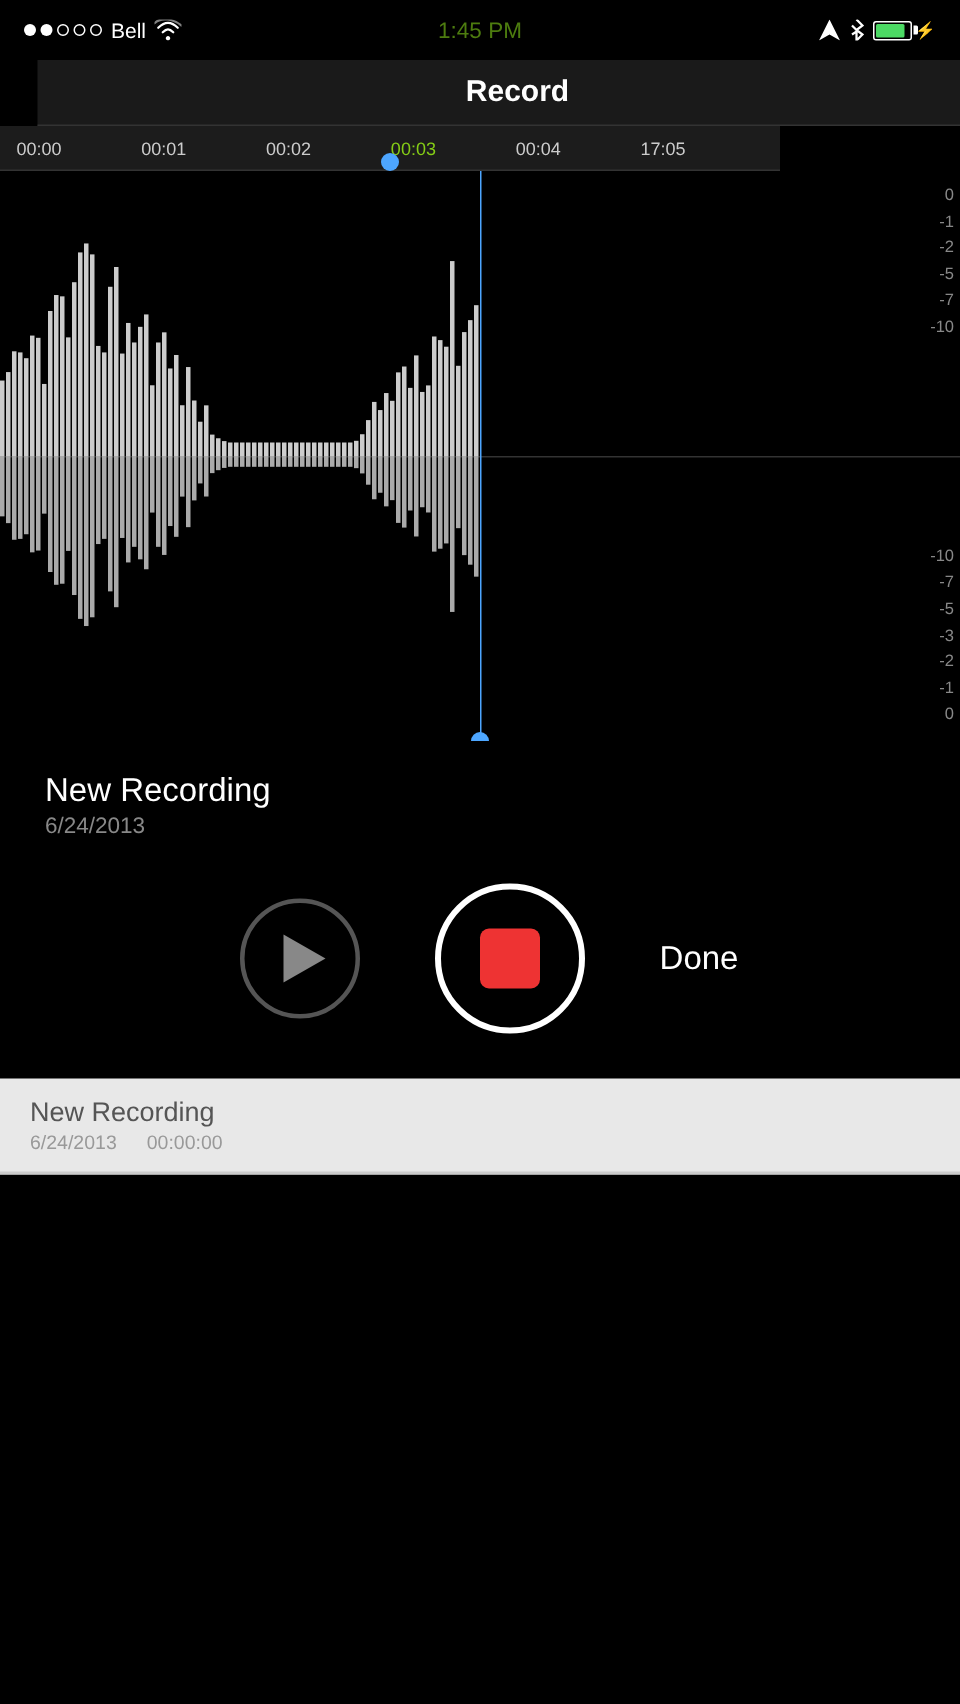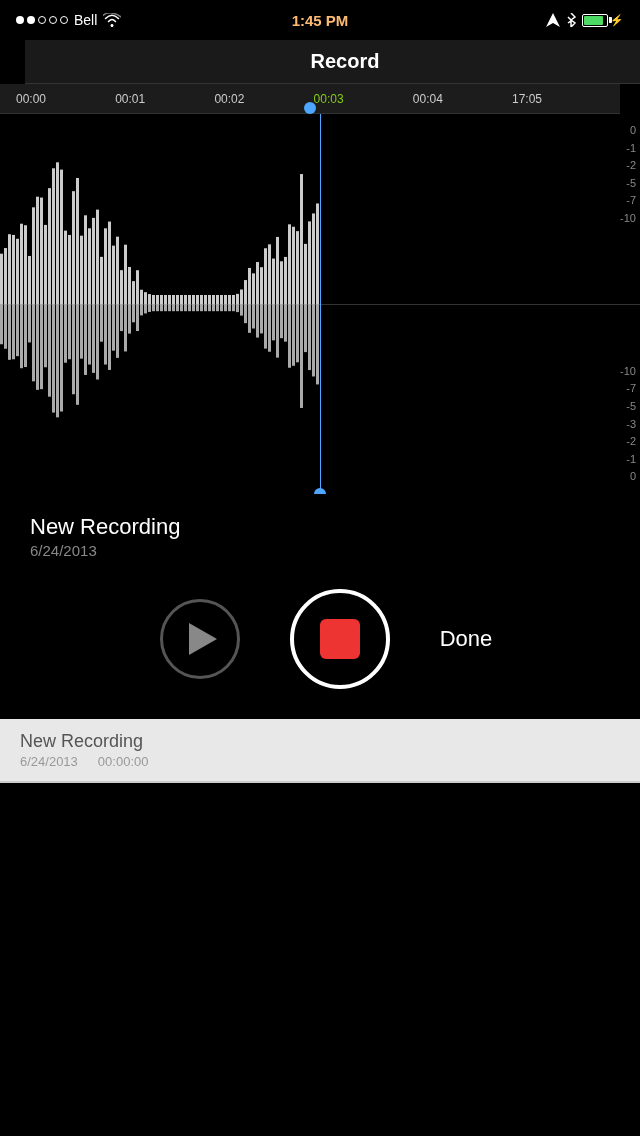--- a/index.html
+++ b/index.html
@@ -45,23 +45,23 @@
       background: #fff;
     }
     .dot.empty {
       background: transparent;
       border: 1.5px solid #fff;
     }
     .status-center {
       position: absolute;
       left: 50%;
       transform: translateX(-50%);
-      color: #fdba74;
+      color: #4d7c0f;
       font-size: 15px;
-      font-weight: 700;
+      font-weight: 400;
     }
     .status-right {
       display: flex;
       align-items: center;
       gap: 6px;
     }
     .battery {
       width: 26px;
       height: 13px;
       border: 1.5px solid #fff;
@@ -106,21 +106,21 @@
       margin-left: 25px;
     }
     #header h1 {
       color: #fff;
       font-size: 20px;
       font-weight: 700;
     }
 
     
     #timeline-ruler {
-      width: 620px;
+      width: 520px;
       height: 30px;
       background: #1c1c1c;
       display: flex;
       align-items: center;
       position: relative;
       border-bottom: 1px solid #333;
     }
     .time-marker {
       color: #ccc;
       font-size: 12px;

